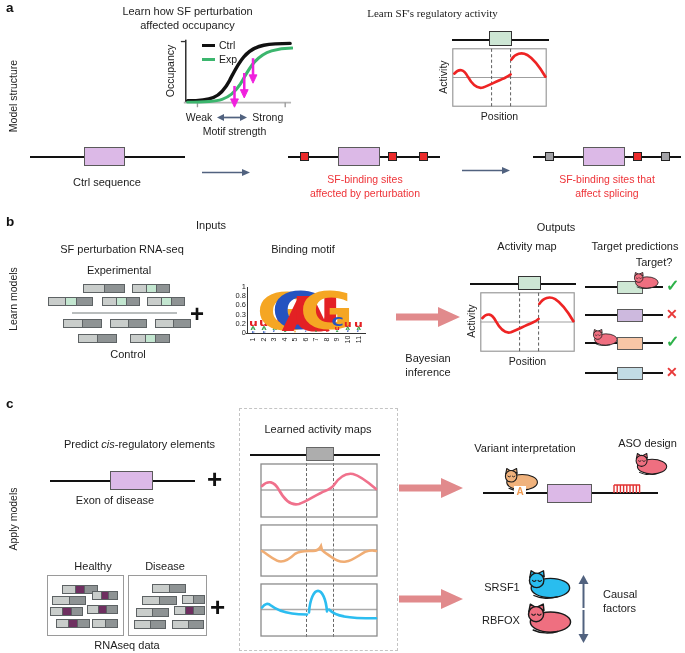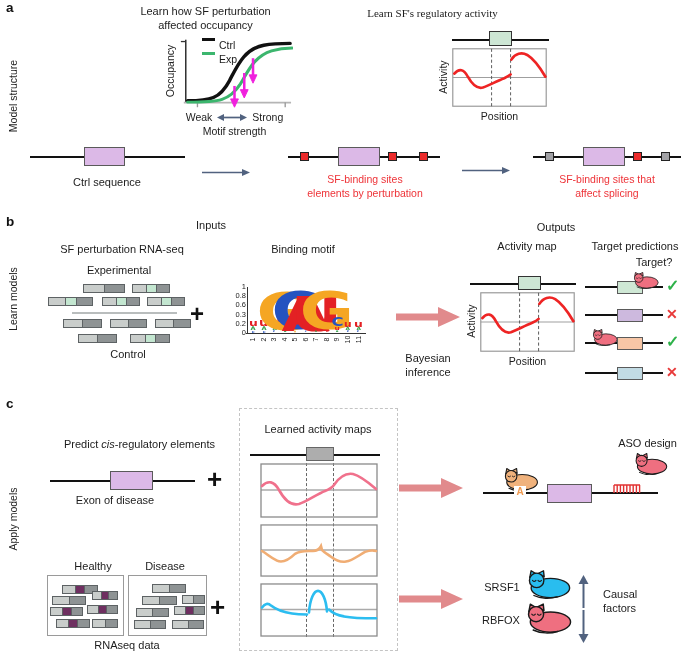--- a/index.html
+++ b/index.html
@@ -17,21 +17,21 @@
   .red-label{position:absolute;color:#ee3338;font-size:10.5px;line-height:1.3;text-align:center;}
   .plus{position:absolute;font-size:24px;font-weight:700;color:#111;line-height:1;}
   .check{position:absolute;font-size:16px;font-weight:700;color:#2eb24a;line-height:1;}
   .cross{position:absolute;font-size:14px;font-weight:700;color:#e83a3a;line-height:1;}
   .read{position:absolute;height:9px;display:flex;border:1px solid #5d6264;box-sizing:border-box;background:#fff;}
   .seg{height:100%;}
   .divider{position:absolute;height:2px;background:#b9bdbd;}
   .dashv{position:absolute;width:0;border-left:1.4px dashed #666;}
   .dashbox{position:absolute;border:1.5px dashed #c4c4c4;box-sizing:border-box;}
   .simplebox{position:absolute;border:1px solid #9a9a9a;box-sizing:border-box;}
-  .legend-row{display:flex;align-items:flex-start;gap:4px;font-size:10.5px;line-height:1.35;}
+  .legend-row{display:flex;align-items:center;gap:4px;font-size:10.5px;line-height:1.35;}
   .chip{display:inline-block;width:13px;height:3px;}
   .lcol{width:10.5px;display:flex;flex-direction:column;justify-content:flex-end;align-items:center;height:46px;}
   .lg{display:flex;align-items:center;justify-content:center;line-height:1;font-weight:700;
       transform:scaleX(1.3);font-family:"DejaVu Sans",sans-serif;}
   .lxcell{width:10.5px;height:16px;display:flex;align-items:flex-start;justify-content:center;}
   .lxcell span{display:block;transform:rotate(-90deg);font-size:7px;color:#1c1c1c;}
   .ytick{position:absolute;font-size:7.5px;width:20px;text-align:right;color:#1c1c1c;line-height:1;}
   .cat{position:absolute;color:#ef7286;}
   svg{display:block;}
 </style>
@@ -49,21 +49,21 @@
       <path d="M8,15 q2.5,3 5,0 M16,15 q2.5,3 5,0" fill="none" stroke="#1a1a1a" stroke-width="1.6" stroke-linecap="round"></path>
     </symbol>
   </defs>
 </svg>
 
 <div class="fig">
 
   <div class="panel-letter" style="left:6px;top:0px;">a</div>
   <div class="vlabel" style="left:-37px;top:90px;width:100px;">Model structure</div>
 
-  <div class="txt ctr" style="left:123px;top:5px;width:165px;">
+  <div class="txt ctr" style="left:105px;top:5px;width:165px;">
     <span>Learn how SF perturbation</span><br>
     <span>affected occupancy</span>
   </div>
 
   <div class="abs" style="left:176px;top:36px;width:117px;height:74px;">
     <svg width="117" height="74" viewBox="0 0 120 80" preserveAspectRatio="none">
       <line x1="10" y1="4" x2="10" y2="72" stroke="#333" stroke-width="1.6"></line>
       <line x1="10" y1="6" x2="5" y2="6" stroke="#333" stroke-width="1.4"></line>
       <line x1="8" y1="72" x2="118" y2="72" stroke="#b5b5b5" stroke-width="2"></line>
       <line x1="22" y1="72" x2="22" y2="77" stroke="#9a9a9a" stroke-width="1.4"></line>
@@ -127,21 +127,21 @@
       <polygon points="40,1 48,4.5 40,8" fill="#51627f"></polygon>
   </svg>
 
   <div class="gene-line" style="left:288px;top:156px;width:152px;"></div>
   <div class="sq" style="left:300px;top:152px;background:#ea2a2a;"></div>
   <div class="exon" style="left:338px;top:147px;width:42px;height:19px;background:#dcb9e7;"></div>
   <div class="sq" style="left:388px;top:152px;background:#ea2a2a;"></div>
   <div class="sq" style="left:419px;top:152px;background:#ea2a2a;"></div>
   <div class="red-label" style="left:285px;top:173px;width:160px;">
     <span>SF-binding sites</span><br>
-    <span>elements by perturbation</span>
+    <span>affected by perturbation</span>
   </div>
 
   <svg class="abs" style="left:462px;top:166px;" width="48" height="9" viewBox="0 0 48 9">
     <line x1="0" y1="4.5" x2="40" y2="4.5" stroke="#51627f" stroke-width="1.7"></line>
       <polygon points="40,1 48,4.5 40,8" fill="#51627f"></polygon>
   </svg>
 
   <div class="gene-line" style="left:533px;top:156px;width:148px;"></div>
   <div class="sq" style="left:545px;top:152px;background:#a2a2a6;"></div>
   <div class="exon" style="left:583px;top:147px;width:42px;height:19px;background:#dcb9e7;"></div>
@@ -359,20 +359,21 @@
     </svg>
   </div>
 
   <svg class="abs" style="left:399px;top:477px;" width="64" height="22" viewBox="0 0 64 22">
     <polygon points="0,7.5 42,7.5 42,1 64,11 42,21 42,14.5 0,14.5" fill="#e18a8c"></polygon>
   </svg>
   <svg class="abs" style="left:399px;top:588px;" width="64" height="22" viewBox="0 0 64 22">
     <polygon points="0,7.5 42,7.5 42,1 64,11 42,21 42,14.5 0,14.5" fill="#e18a8c"></polygon>
   </svg>
 
+  <div class="txt ctr" style="left:450px;top:442px;width:150px;">Variant interpretation</div>
   <div class="txt ctr" style="left:610px;top:437px;width:75px;">ASO design</div>
 
   <div class="gene-line" style="left:483px;top:492px;width:175px;"></div>
   <svg class="cat" style="left:503px;top:468px;color:#f0b27c;" width="36" height="23">
       <use href="#cat"></use>
     </svg>
   <div class="abs" style="left:514px;top:486px;width:12px;text-align:center;font-size:10px;font-weight:700;color:#f09a50;background:#fff;line-height:1.1;">A</div>
   <div class="exon" style="left:547px;top:484px;width:45px;height:19px;background:#dcb9e7;"></div>
   <svg class="abs" style="left:613px;top:484px;" width="28" height="9" viewBox="0 0 28 9">
     <path d="M1,1 H27 M1,1 V9 M4.2,1 V9 M7.4,1 V9 M10.6,1 V9 M13.8,1 V9 M17,1 V9 M20.2,1 V9 M23.4,1 V9 M26.6,1 V9" stroke="#e23333" stroke-width="1.4" fill="none"></path>

